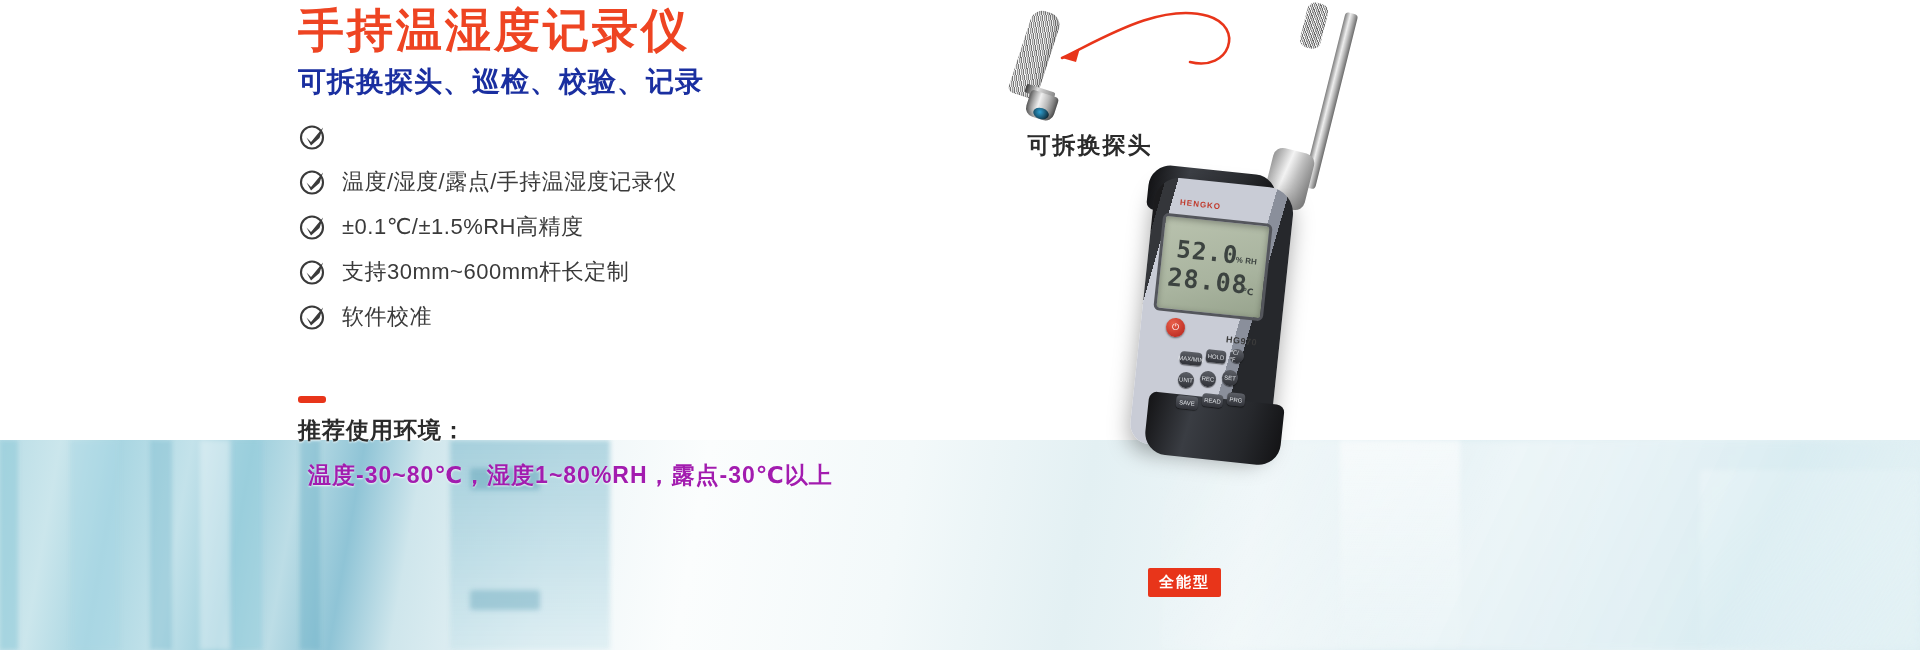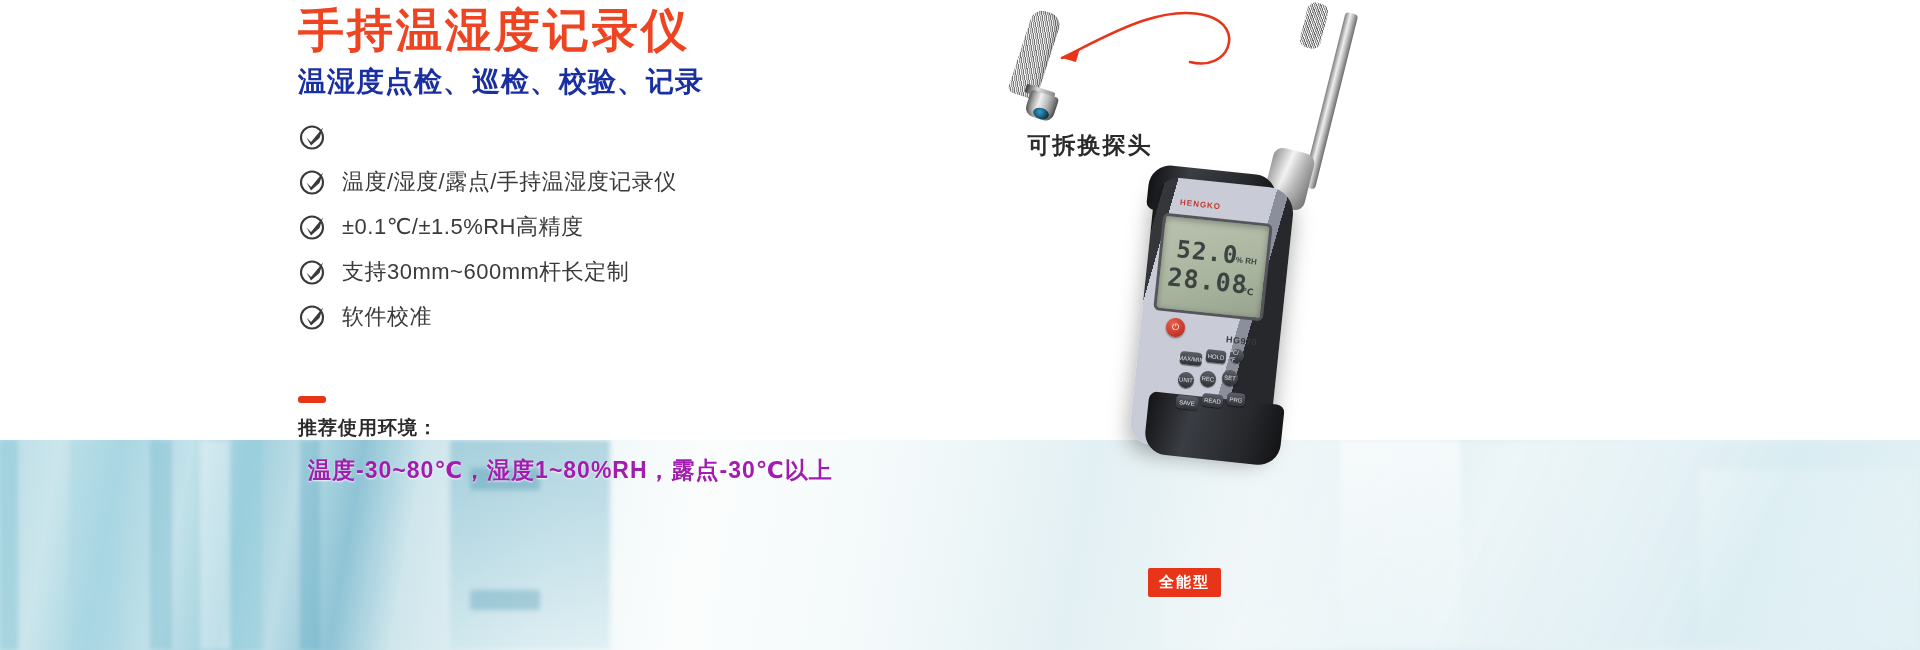--- a/index.html
+++ b/index.html
@@ -64,21 +64,21 @@
   }
   .check-icon svg{display:block;}
   .feature-text{font-size:22px;color:#3a3a3a;letter-spacing:.5px;font-weight:500;}
 
   
   .env-mark{
     position:absolute;left:298px;top:396px;width:28px;height:7px;
     background:#e8351a;border-radius:3px;
   }
   .env-block{position:absolute;left:298px;top:415px;}
-  .env-title{font-size:19px;color:#2b2b2b;font-weight:bold;letter-spacing:1px;
+  .env-title{font-size:23px;color:#2b2b2b;font-weight:bold;letter-spacing:1px;
     text-shadow:0 1px 2px rgba(255,255,255,.85);margin-bottom:14px;}
   .env-line{font-size:23px;color:#a21caf;font-weight:bold;letter-spacing:1px;
     text-shadow:0 1px 2px rgba(255,255,255,.85);padding-left:10px;}
 
   
   .probe-wrap{position:absolute;left:1000px;top:8px;width:110px;height:110px;}
   .probe-body{
     position:absolute;left:20px;top:2px;width:30px;height:88px;
     transform:rotate(18deg);transform-origin:50% 50%;
     border-radius:13px 13px 6px 6px;
@@ -195,21 +195,21 @@
     <div class="glass-pane gp1"></div>
     <div class="glass-pane gp2"></div>
     <div class="glass-pane gp3"></div>
     <div class="glass-pane gp4"></div>
     <div class="glass-pane gp5"></div>
     <div class="glass-pane gp6"></div>
   </div>
 
   <div class="headline">
     <h1 class="title-main">手持温湿度记录仪</h1>
-    <h2 class="title-sub">温湿度点检、巡检、校验、记录</h2>
+    <h2 class="title-sub">可拆换探头、巡检、校验、记录</h2>
 
     <ul class="features">
       <li class="feature-item">
         <span class="check-icon">
           <svg width="30" height="30" viewBox="0 0 30 30">
             <circle cx="14" cy="15.5" r="11" fill="none" stroke="#3a3a3a" stroke-width="2.1"></circle>
             <path d="M8.5 15.5 L13 20 L25 5.5 L21.5 16 L13 23.5 Z" fill="#3a3a3a"></path>
           </svg>
         </span>
       </li>

